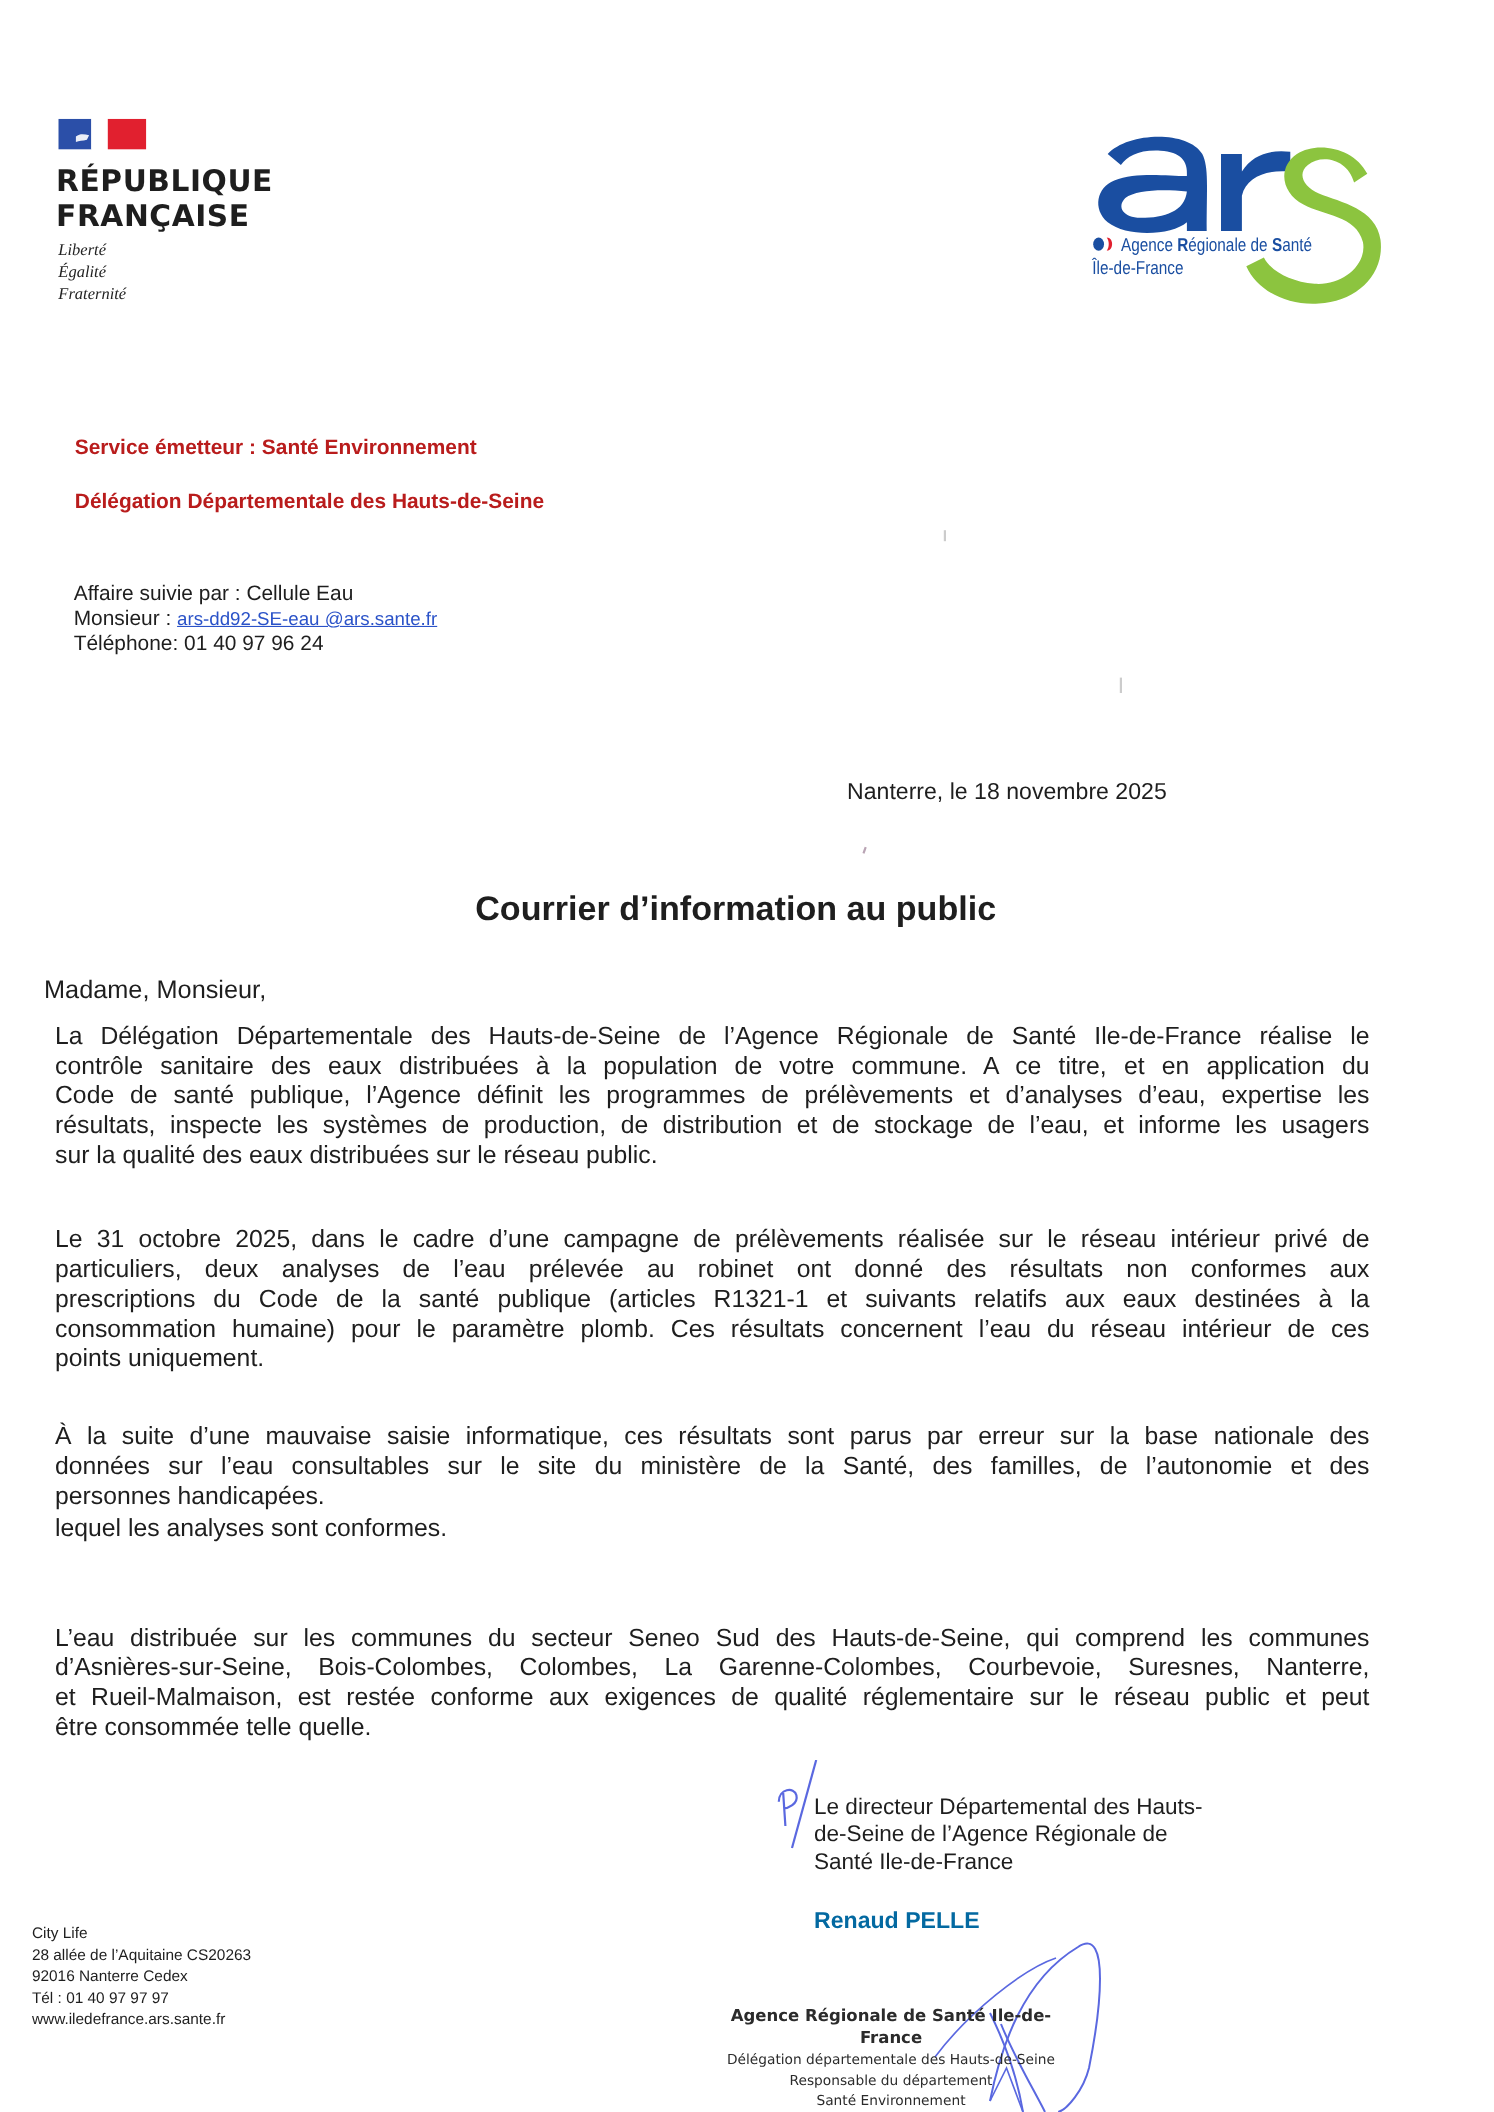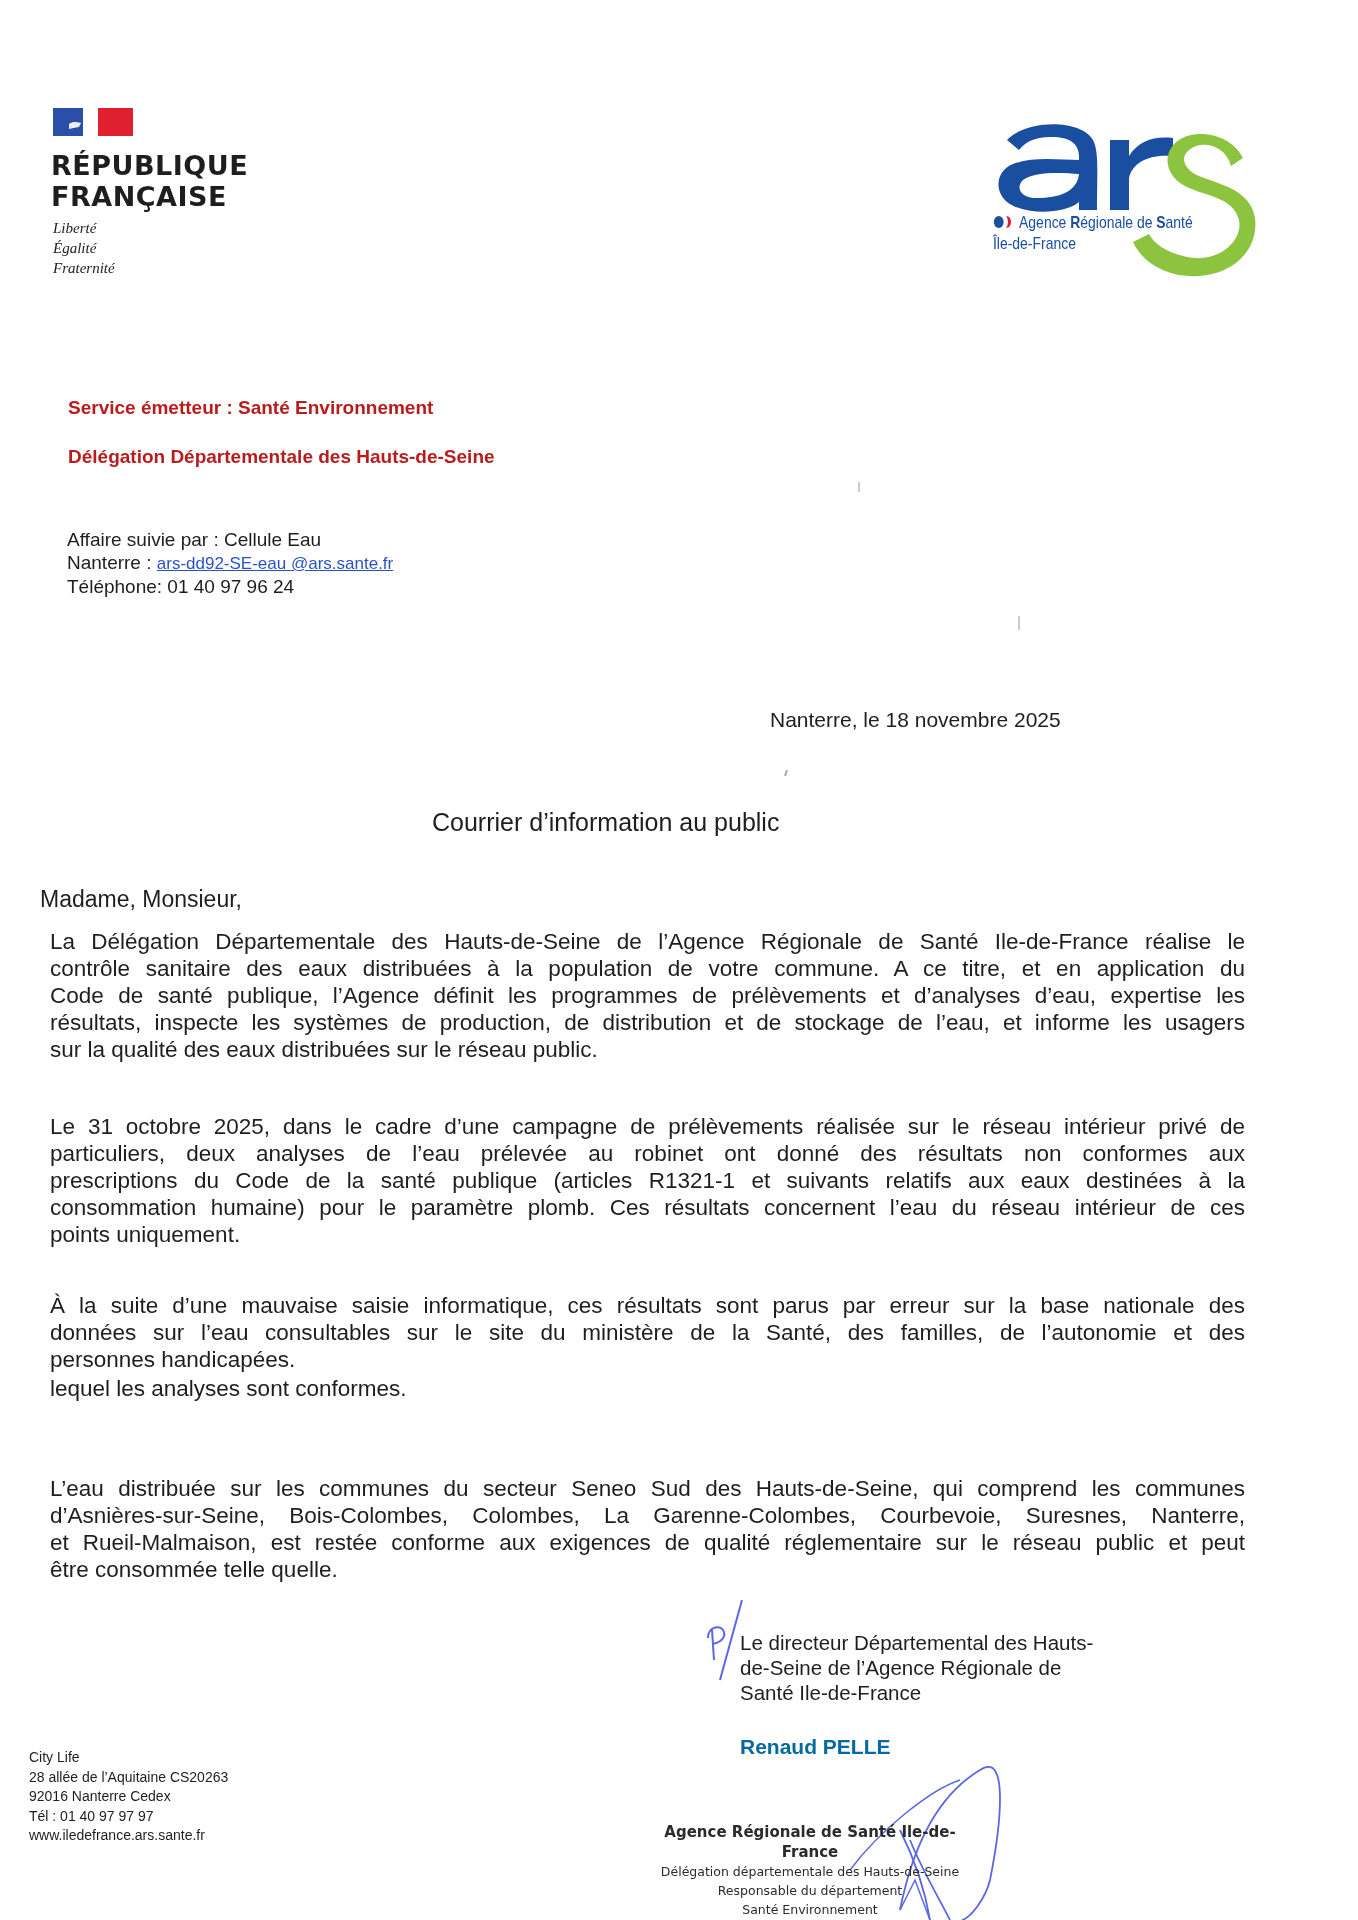--- a/index.html
+++ b/index.html
@@ -17,21 +17,21 @@
     .ars-logo { left: 985px; top: 110px; width: 280px; height: 180px; }
     .ars-text { left: 993px; top: 212px; font-family: "Liberation Sans", sans-serif; font-size: 17px; line-height: 21px; color: #1a4ea1; transform: scaleX(0.82); transform-origin: left top; white-space: nowrap; }
     .ars-text b { font-weight: bold; }
 
     
     .svc { left: 68px; font-weight: bold; font-size: 19px; color: #b91c1c; }
     .contact { left: 67px; top: 528px; font-size: 19px; line-height: 23px; color: #1e1e1e; }
     .contact a { color: #2a52c8; text-decoration: underline; }
 
     .date { left: 770px; top: 708px; font-size: 21px; color: #1e1e1e; }
-    .title { left: 432px; top: 808px; font-weight: normal; font-size: 25px; color: #1e1e1e; }
+    .title { left: 432px; top: 808px; font-weight: bold; font-size: 31px; color: #1e1e1e; }
 
     .salutation { left: 40px; top: 886px; font-size: 23px; color: #1e1e1e; }
 
     .para { left: 50px; width: 1195px; font-size: 22.5px; line-height: 27px; text-align: justify; color: #1e1e1e; }
     .para span.ln { display: block; text-align: justify; text-align-last: justify; }
     .para span.ln.last { text-align-last: left; }
 
     
     .sig-block { left: 740px; top: 1630px; font-size: 20.5px; line-height: 25px; color: #1e1e1e; }
     .sig-name { left: 740px; top: 1735px; font-size: 21px; color: #0369a1; font-weight: bold; }
@@ -82,21 +82,21 @@
   </div>
   <div>Île-de-France</div>
 </div>
 
 <div class="abs svc" style="top:397px">Service émetteur : Santé Environnement</div>
 <div class="abs svc" style="top:446px">Délégation Départementale des Hauts-de-Seine</div>
 
 <div class="abs contact">
   <div>Affaire suivie par : Cellule Eau</div>
   <div>
-    <span>Nanterre : </span><a style="font-size:17px">ars-dd92-SE-eau @ars.sante.fr</a>
+    <span>Monsieur : </span><a style="font-size:17px">ars-dd92-SE-eau @ars.sante.fr</a>
   </div>
   <div>Téléphone: 01 40 97 96 24</div>
 </div>
 
 <div class="abs date">Nanterre, le 18 novembre 2025</div>
 <div class="abs title">Courrier d’information au public</div>
 
 <div class="abs salutation">Madame, Monsieur,</div>
 
 <div class="abs para" style="top:928px">

